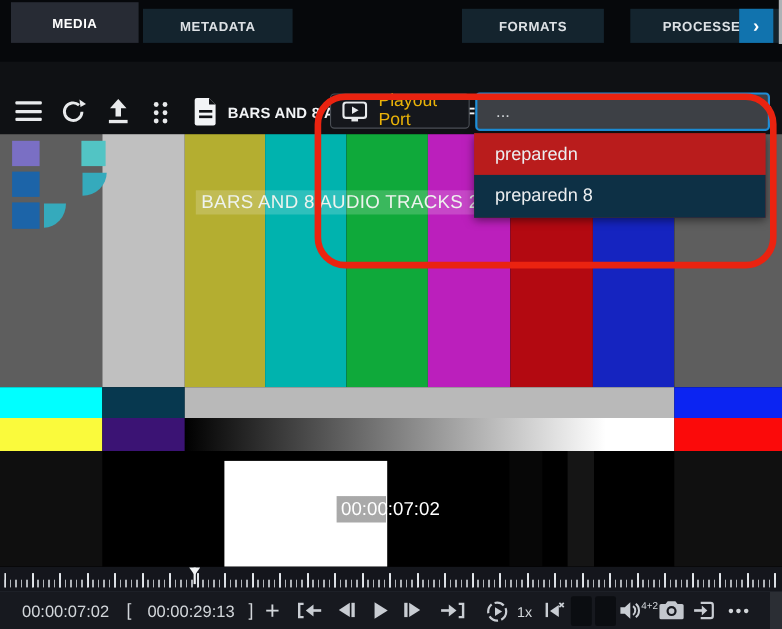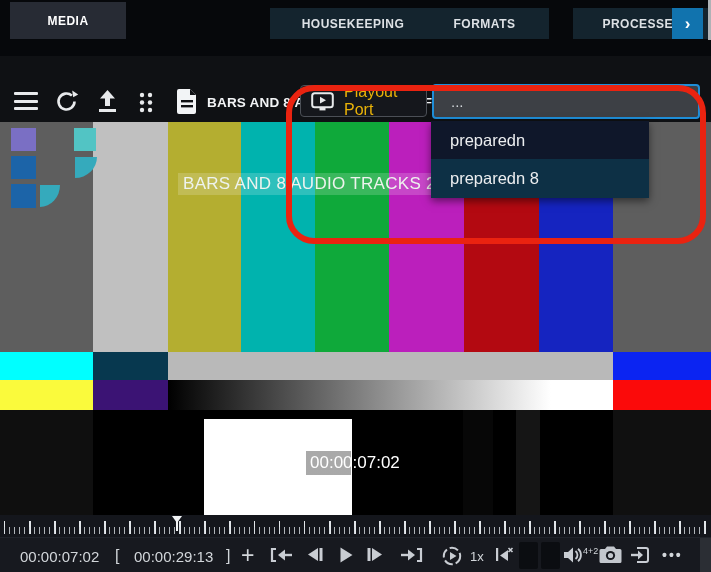--- a/index.html
+++ b/index.html
@@ -38,21 +38,21 @@
   .video-tc { position:absolute; left:306px; top:329px; font-size:17px; color:#fff; padding:2px 4px;
               background:linear-gradient(to right, rgba(145,145,145,.78) 0 46%, rgba(145,145,145,0) 46%); z-index:6; }
 
   
   .playout-btn { position:absolute; left:300px; top:85px; width:127px; height:32px; background:#15171c;
                  border:1px solid #4b4f56; border-radius:4px; display:flex; align-items:center;
                  padding-left:10px; gap:10px; color:#eab308; font-size:16px; cursor:pointer; z-index:30; }
   .port-select { position:absolute; left:432px; top:84px; width:268px; height:35px; background:#3d4045;
                  border:2px solid #1e8ed8; border-radius:4px; color:#d2d6da; font-size:15px;
                  display:flex; align-items:center; padding-left:17px; cursor:pointer; z-index:30; }
-  .port-menu { position:absolute; left:431px; top:121px; width:218px; background:#0f172a;
+  .port-menu { position:absolute; left:431px; top:121px; width:265px; background:#b91c1c;
                box-shadow:0 3px 8px rgba(0,0,0,.5); z-index:40; }
   .port-option { height:38px; display:flex; align-items:center; padding-left:19px;
                  color:#eceef0; font-size:16.5px; cursor:pointer; }
   .port-option.highlighted { background:#0d3045; height:39px; }
 
   .annotation { position:absolute; left:286px; top:85px; width:420px; height:159px;
                 border:6px solid #ea2310; border-radius:28px; z-index:50; pointer-events:none; }
 
   
   .ruler { position:absolute; left:0; top:515px; width:711px; height:22px; background:#14161c; }
@@ -81,22 +81,22 @@
 </style>
 </head>
 <body>
 
 <div class="app">
 
   <div class="tabbar">
     <div class="tab active" style="left:10px;width:116px;">
         <span>MEDIA</span>
       </div>
-    <div class="tab" style="left:270px;width:166px;">
-        <span>HOUSEKEEPING</span>
+    <div class="tab" style="left:130px;width:136px;">
+        <span>METADATA</span>
       </div>
     <div class="tab" style="left:420px;width:129px;">
         <span>FORMATS</span>
       </div>
     <div class="tab" style="left:573px;width:138px;">
         <span>PROCESSES</span>
       </div>
     <div class="tab-more">
         <span>›</span>
       </div>

